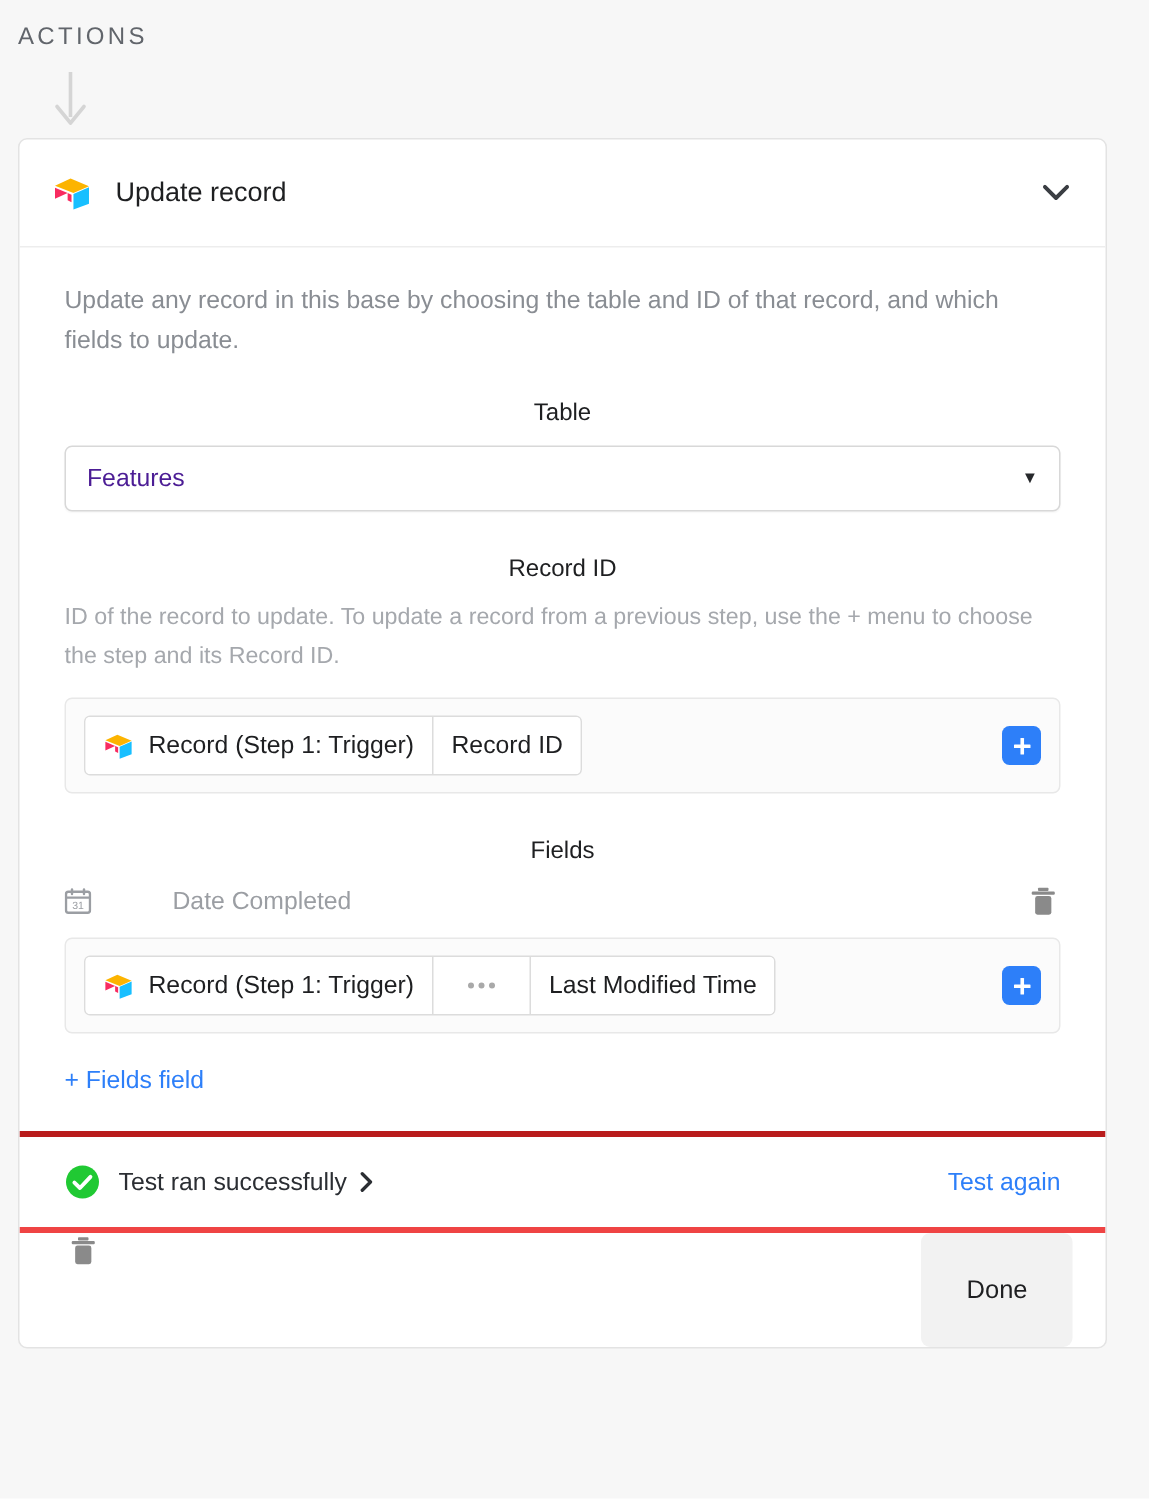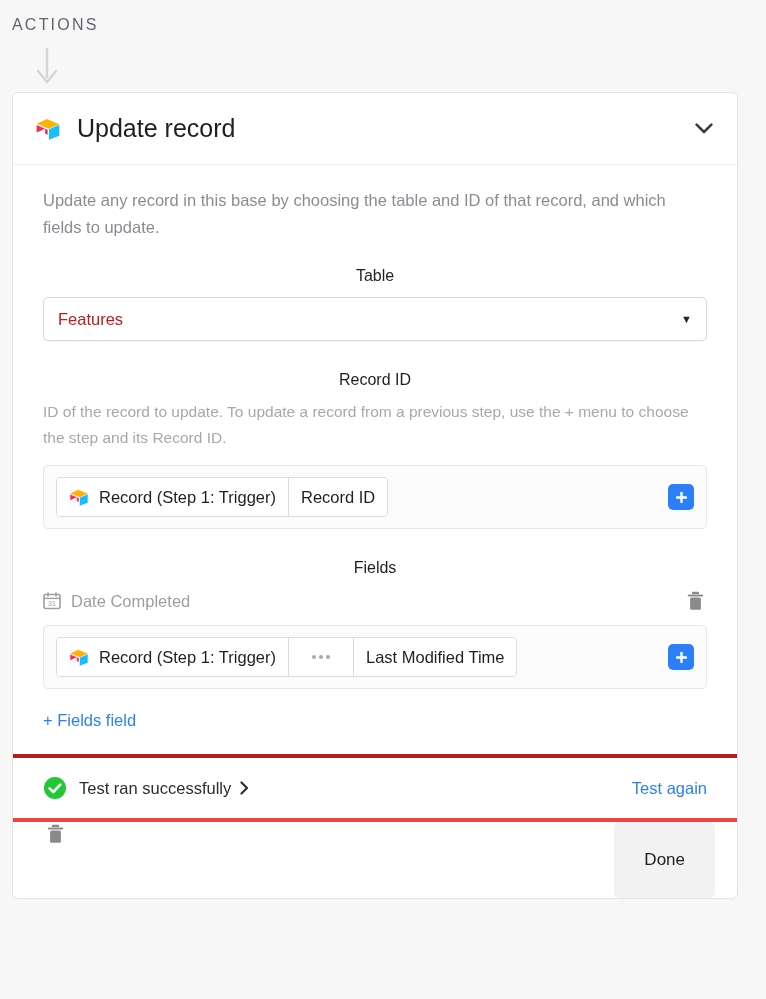--- a/index.html
+++ b/index.html
@@ -57,21 +57,21 @@
   
   .card-header {
     display: flex;
     align-items: center;
     height: 72px;
     padding: 0 20px 0 22px;
     border-bottom: 1px solid #ededed;
     box-sizing: border-box;
   }
   .card-header-title {
-    font-size: 25px;
+    font-size: 18px;
     color: #1e1f21;
     margin-left: 16px;
     flex: 1;
     font-weight: 400;
   }
   .airtable-logo {
     width: 26px;
     height: 22px;
     display: block;
   }
@@ -122,21 +122,21 @@
     background: #fff;
     display: flex;
     align-items: center;
     padding: 0 14px;
     box-sizing: border-box;
     cursor: pointer;
     box-shadow: 0 1px 1px rgba(0,0,0,0.03);
   }
   .select-value {
     font-size: 16.5px;
-    color: #b91c1c;
+    color: #4c1d95;
     flex: 1;
   }
   .select-caret {
     color: #26282b;
     font-size: 11px;
     line-height: 1;
     margin-left: 8px;
   }
 
   
@@ -202,20 +202,21 @@
     cursor: pointer;
     flex: none;
   }
   .plus-btn svg { display:block; }
 
   
   .field-head {
     display: flex;
     align-items: center;
     margin: 0 0 12px 0;
+    gap: 44px;
   }
   .field-name {
     font-size: 16.5px;
     color: #9b9ea3;
     margin-left: 10px;
     flex: 1;
   }
   .cal-icon { flex: none; display:block; }
   .trash-btn {
     cursor: pointer;

